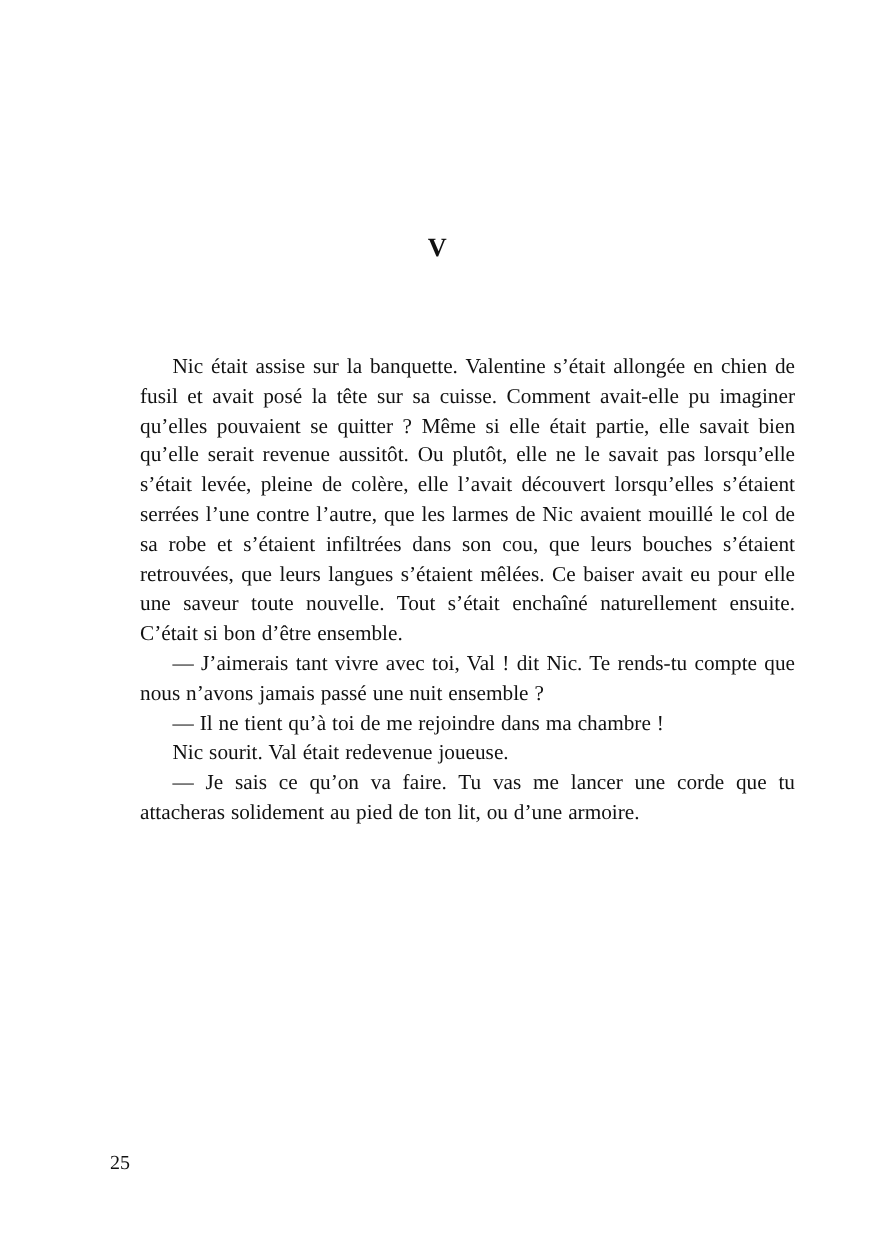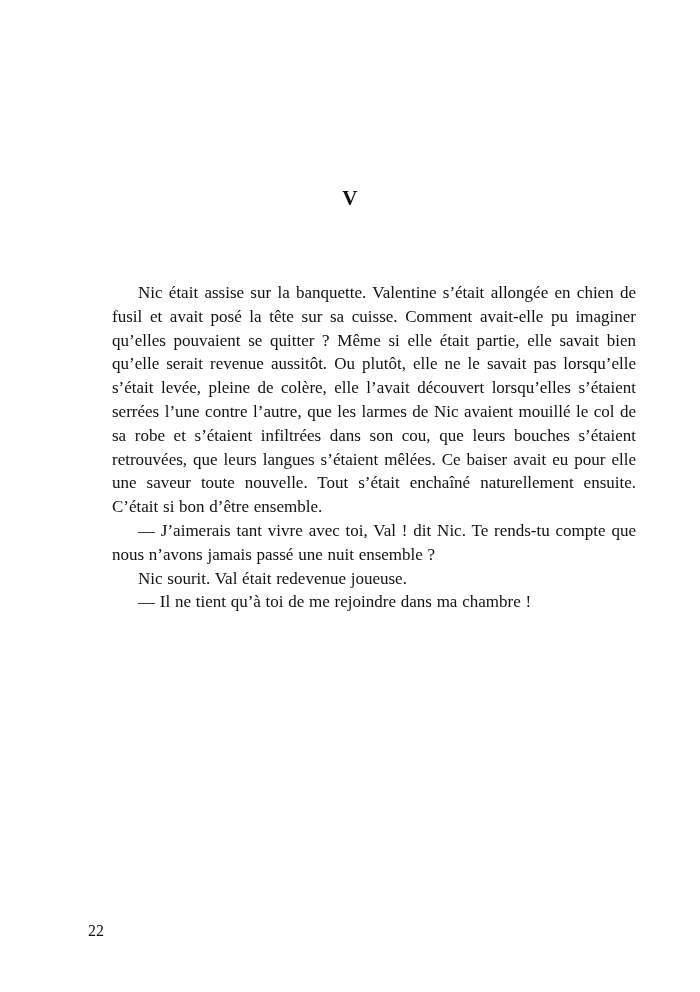--- a/index.html
+++ b/index.html
@@ -51,18 +51,19 @@
 </style>
 </head>
 <body>
 
 <div class="page">
   <h1 class="chapter-heading">V</h1>
 
   <div class="body-text">
       <p class="para">Nic était assise sur la banquette. Valentine s’était allongée en chien de fusil et avait posé la tête sur sa cuisse. Comment avait-elle pu imaginer qu’elles pouvaient se quitter ? Même si elle était partie, elle savait bien qu’elle serait revenue aussitôt. Ou plutôt, elle ne le savait pas lorsqu’elle s’était levée, pleine de colère, elle l’avait découvert lorsqu’elles s’étaient serrées l’une contre l’autre, que les larmes de Nic avaient mouillé le col de sa robe et s’étaient infiltrées dans son cou, que leurs bouches s’étaient retrouvées, que leurs langues s’étaient mêlées. Ce baiser avait eu pour elle une saveur toute nouvelle. Tout s’était enchaîné naturellement ensuite. C’était si bon d’être ensemble.</p>
       <p class="para">— J’aimerais tant vivre avec toi, Val ! dit Nic. Te rends-tu compte que nous n’avons jamais passé une nuit ensemble ?</p>
+      <p class="para">— Il ne tient qu’à toi de me rejoindre dans ma chambre !</p>
       <p class="para">Nic sourit. Val était redevenue joueuse.</p>
-      <p class="para">— Il ne tient qu’à toi de me rejoindre dans ma chambre !</p>
+      <p class="para">— Je sais ce qu’on va faire. Tu vas me lancer une corde que tu attacheras solidement au pied de ton lit, ou d’une armoire.</p>
     </div>
 
-  <div class="page-number">22</div>
+  <div class="page-number">25</div>
 </div>
 
 </body></html>

